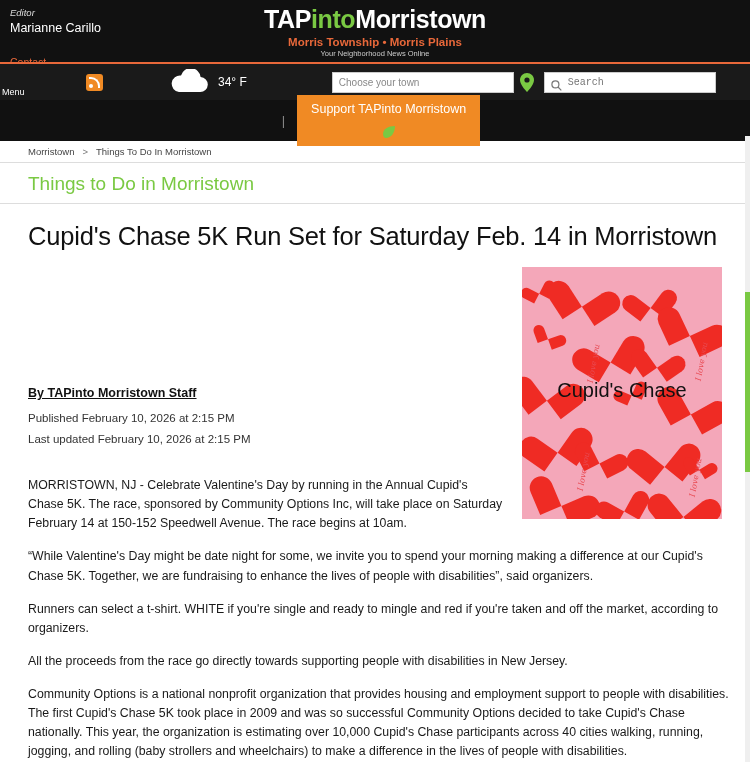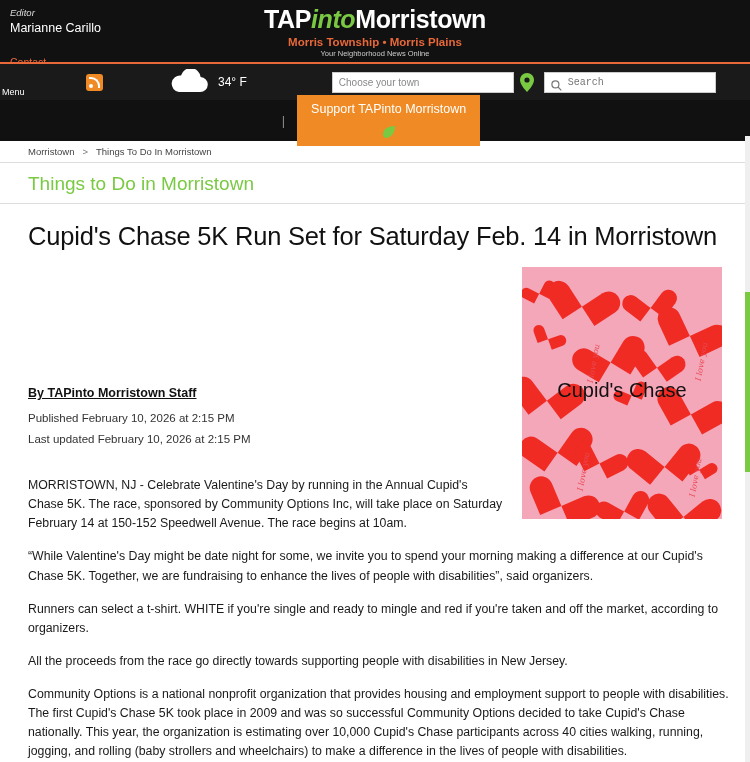--- a/index.html
+++ b/index.html
@@ -53,21 +53,21 @@
     text-align: center;
     line-height: 1.1;
   }
   .brand-main {
     font-size: 25px;
     font-weight: bold;
     letter-spacing: -0.4px;
     white-space: nowrap;
   }
   .brand-tap { color: #ffffff; }
-  .brand-into { color: #7ac943; font-style: italic; }
+  .brand-into { color: #7ac943; }
   .brand-town { color: #ffffff; }
   .brand-sub {
     color: #e8683a;
     font-size: 11.5px;
     font-weight: bold;
     margin-top: 2px;
     white-space: nowrap;
   }
   .brand-tag {
     color: #cccccc;

